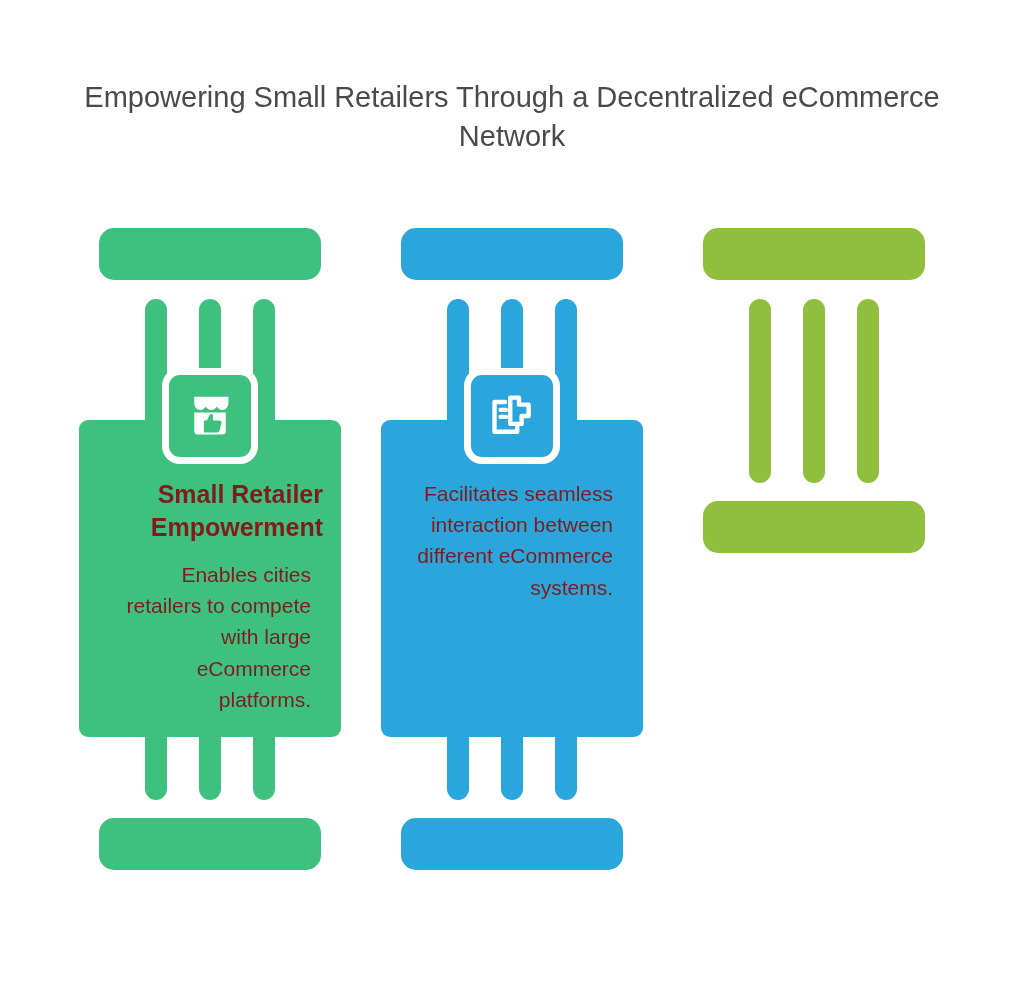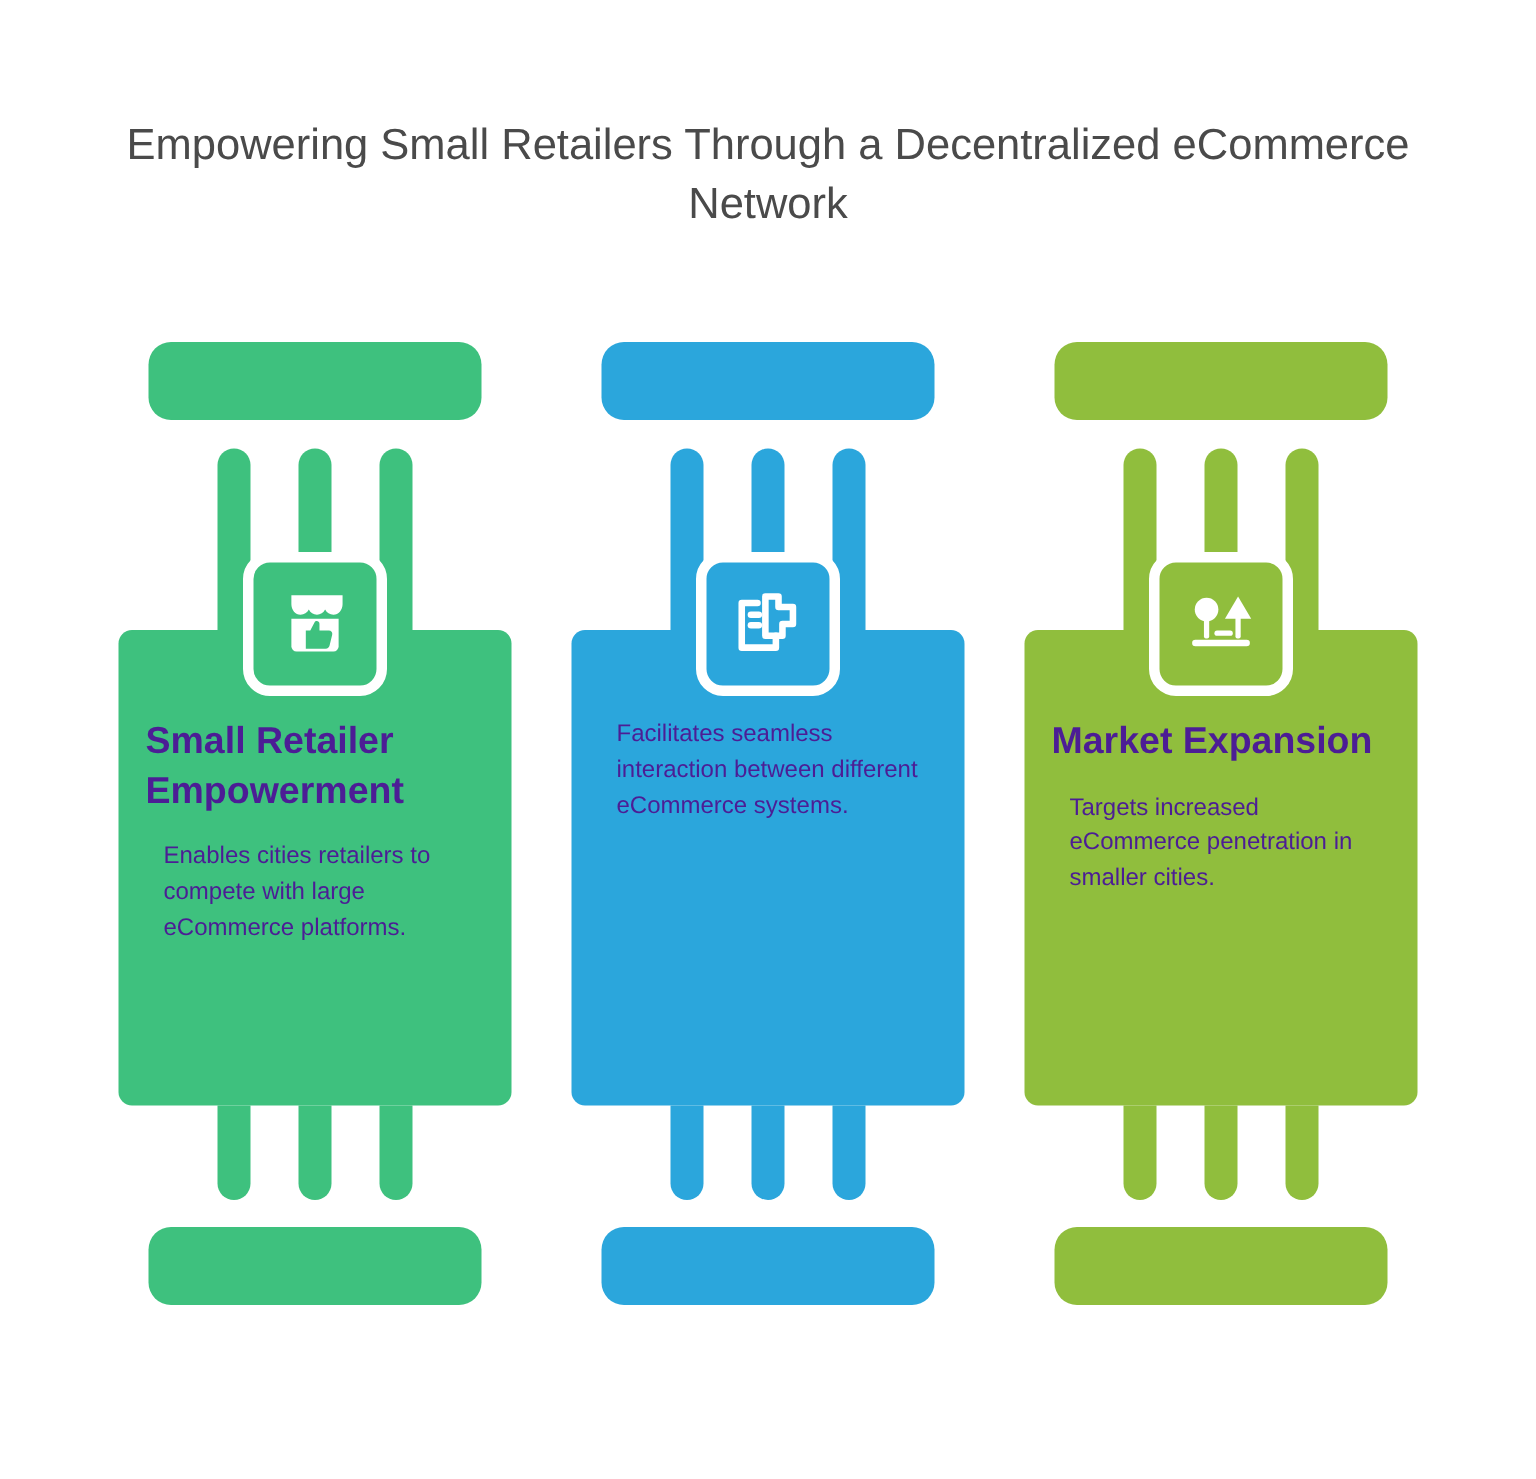--- a/index.html
+++ b/index.html
@@ -52,22 +52,22 @@
   }
   .bars-top .bar { border-radius: 11px 11px 0 0; }
   .bars-bottom .bar { border-radius: 0 0 11px 11px; }
   .cap-bottom { margin-top: 18px; }
   .card {
     position: relative;
     width: 262px;
     height: 317px;
     background: var(--col);
     border-radius: 9px;
-    color: #4c1d95;
-    text-align: left;
+    color: #7f1d1d;
+    text-align: right;
     padding: 58px 18px 22px;
     z-index: 2;
   }
   .icon-badge {
     position: absolute;
     top: -52px;
     left: 50%;
     transform: translateX(-50%);
     width: 96px;
     height: 96px;
@@ -81,21 +81,21 @@
   }
   .icon-badge svg { width: 56px; height: 56px; display: block; }
   .icon-cut { fill: var(--col); }
   .card-title {
     font-size: 25px;
     font-weight: 700;
     line-height: 1.3;
     margin-bottom: 16px;
   }
   .card-desc {
-    font-size: 16px;
+    font-size: 21px;
     font-weight: 500;
     line-height: 1.48;
     padding: 0 12px;
   }
 </style>
 </head>
 <body>
 
 <h1 class="page-title">Empowering Small Retailers Through a Decentralized eCommerce Network</h1>
 
@@ -153,34 +153,20 @@
     <div class="cap cap-bottom"></div>
   </section>
 
   <section class="pillar" style="--col: #90be3d;">
     <div class="cap cap-top"></div>
     <div class="bars bars-top">
       <span class="bar"></span>
       <span class="bar"></span>
       <span class="bar"></span>
     </div>
-    <div class="card">
-      <div class="icon-badge">
-        <svg viewBox="0 0 64 64">
-          <circle cx="21" cy="21" r="9" fill="#ffffff"></circle>
-          <rect x="19" y="27" width="4" height="16" rx="1.5" fill="#ffffff"></rect>
-          <path d="M45 11l10 17H35z" fill="#ffffff"></path>
-          <rect x="43" y="26" width="4" height="17" rx="1.5" fill="#ffffff"></rect>
-          <rect x="27" y="37" width="14" height="4" rx="2" fill="#ffffff"></rect>
-          <rect x="10" y="44" width="44" height="5" rx="2.5" fill="#ffffff"></rect>
-        </svg>
-      </div>
-      <h2 class="card-title">Market Expansion</h2>
-      <p class="card-desc">Targets increased eCommerce penetration in smaller cities.</p>
-    </div>
     <div class="bars bars-bottom">
       <span class="bar"></span>
       <span class="bar"></span>
       <span class="bar"></span>
     </div>
     <div class="cap cap-bottom"></div>
   </section>
 
 </div>
 

